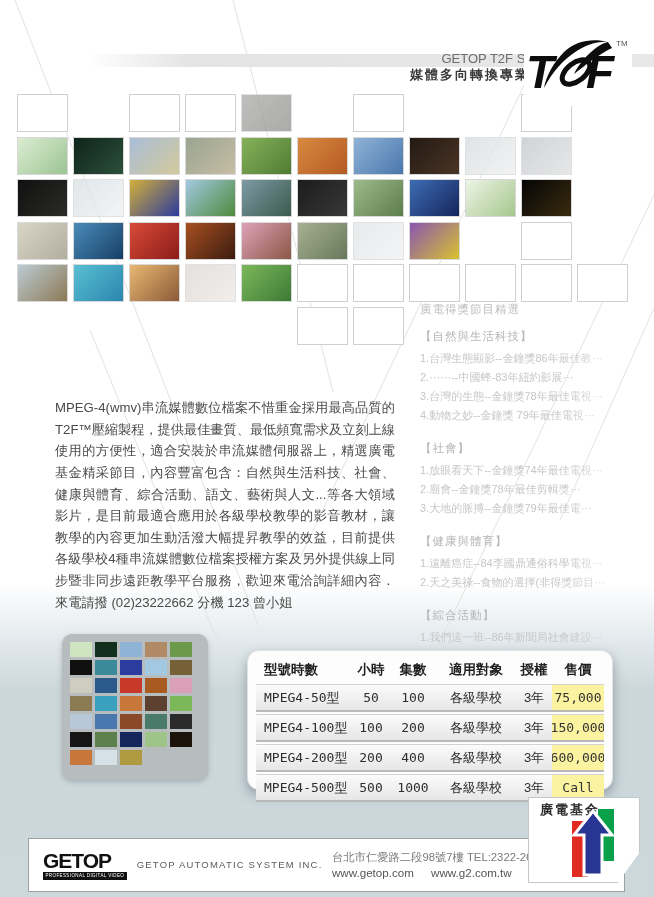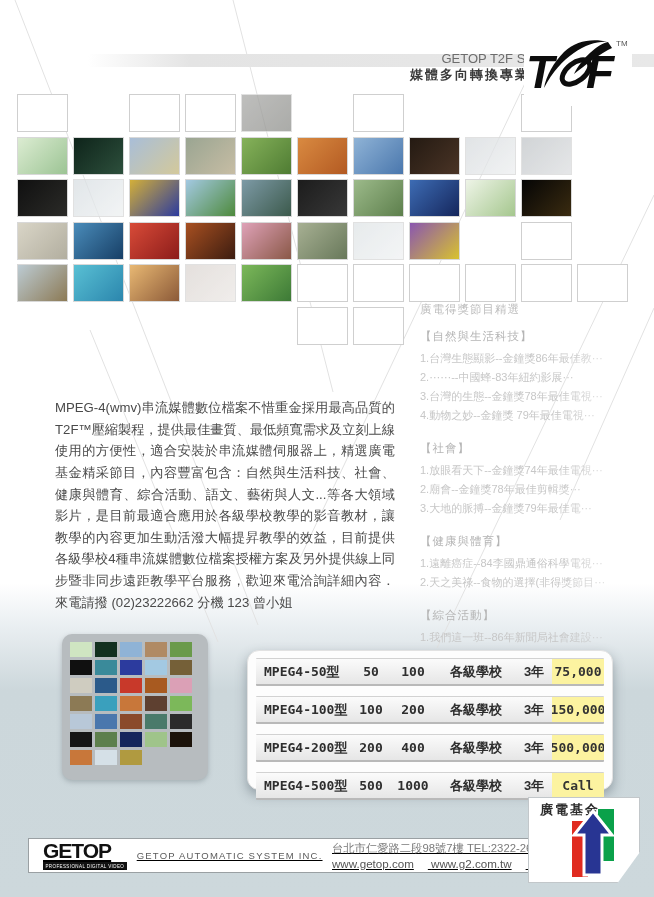--- a/index.html
+++ b/index.html
@@ -44,35 +44,35 @@
     grid-auto-rows:15px;gap:3px;}
   #mini-grid .mcell{width:22px;height:15px;}
   #mini-grid .mnone{visibility:hidden;}
   
   .price-panel{position:absolute;left:247px;top:650px;width:366px;height:140px;background:#fdfdfd;
     border-radius:12px;z-index:5;box-shadow:0 5px 12px rgba(70,85,95,.45);border:1px solid #e2e2e2;
     box-sizing:border-box;padding:7px 8px;}
   .trow{display:flex;align-items:center;height:25px;}
   .thead{height:24px;margin-bottom:2px;}
   .trow.data{background:linear-gradient(180deg,#fbfbfb,#e6e6e6);border-top:1px solid #d2d2d2;
-    border-bottom:2px solid #b9b9b9;margin-bottom:10px;border-radius:1px;font-weight:bold;}
+    border-bottom:2px solid #b9b9b9;margin-bottom:2px;border-radius:1px;}
   .tc{overflow:hidden;white-space:nowrap;}
   .c-model{width:88px;padding-left:8px;font-family:"DejaVu Sans Mono",monospace;font-size:13px;color:#2e2e2e;}
   .c-hours{width:38px;text-align:center;font-family:"DejaVu Sans Mono",monospace;font-size:13px;color:#2e2e2e;}
   .c-eps{width:46px;text-align:center;font-family:"DejaVu Sans Mono",monospace;font-size:13px;color:#2e2e2e;}
   .c-target{width:80px;text-align:center;font-size:13px;color:#2e2e2e;}
   .c-lic{width:36px;text-align:center;font-size:13px;color:#2e2e2e;}
   .c-price{width:60px;flex:1;text-align:center;font-family:"DejaVu Sans Mono",monospace;font-size:13px;
     color:#333;align-self:stretch;display:flex;align-items:center;justify-content:center;}
   .thead .tc{font-weight:bold;font-size:13.5px;color:#1f1f1f;font-family:"Liberation Sans",sans-serif;}
   .trow.data .c-price{background:#fcf3a0;}
   .thead .c-price{background:transparent;}
   
-  .footer{position:absolute;left:28px;top:838px;width:597px;height:35px;background:#fff;
-    border:1px solid #9aa0a3;box-sizing:border-box;z-index:6;display:flex;align-items:center;text-decoration:underline;}
+  .footer{position:absolute;left:28px;top:838px;width:597px;height:54px;background:#fff;
+    border:1px solid #9aa0a3;box-sizing:border-box;z-index:6;display:flex;align-items:center;}
   .glogo{margin-left:14px;width:84px;}
   .glogo .gword{font-size:21px;font-weight:bold;letter-spacing:-1px;color:#111;line-height:20px;}
   .glogo .gbar{background:#111;color:#fff;font-size:4.5px;letter-spacing:.4px;text-align:center;
     padding:1.5px 0;margin-top:1px;}
   .coblock{margin-left:10px;width:188px;}
   .cozh{font-size:14.5px;font-weight:bold;color:#2b2b2b;letter-spacing:1px;line-height:17px;}
   .coen{font-size:9.5px;color:#5a5a5a;letter-spacing:1.2px;line-height:12px;}
   .contact{margin-left:8px;width:292px;}
   .addr{font-size:11.3px;color:#7a7a7a;line-height:15px;white-space:nowrap;}
   .webs{font-size:11.6px;color:#555;line-height:15px;white-space:nowrap;}
@@ -248,20 +248,28 @@
         <div class="mcell" style="background: rgb(28, 19, 10);"></div>
         <div class="mcell" style="background: rgb(200, 119, 58);"></div>
         <div class="mcell" style="background: rgb(213, 224, 231);"></div>
         <div class="mcell" style="background: rgb(176, 154, 64);"></div>
         <div class="mcell mnone"></div>
         <div class="mcell mnone"></div>
       </div>
   </div>
 
   <div class="price-panel">
+    <div class="trow thead">
+      <div class="tc c-model">型號時數</div>
+      <div class="tc c-hours">小時</div>
+      <div class="tc c-eps">集數</div>
+      <div class="tc c-target">適用對象</div>
+      <div class="tc c-lic">授權</div>
+      <div class="tc c-price">售價</div>
+    </div>
     <div class="trow data">
       <div class="tc c-model">MPEG4-50型</div>
       <div class="tc c-hours">50</div>
       <div class="tc c-eps">100</div>
       <div class="tc c-target">各級學校</div>
       <div class="tc c-lic">3年</div>
       <div class="tc c-price">75,000</div>
     </div>
     <div class="trow data">
       <div class="tc c-model">MPEG4-100型</div>
@@ -270,21 +278,21 @@
       <div class="tc c-target">各級學校</div>
       <div class="tc c-lic">3年</div>
       <div class="tc c-price">150,000</div>
     </div>
     <div class="trow data">
       <div class="tc c-model">MPEG4-200型</div>
       <div class="tc c-hours">200</div>
       <div class="tc c-eps">400</div>
       <div class="tc c-target">各級學校</div>
       <div class="tc c-lic">3年</div>
-      <div class="tc c-price">500,000</div>
+      <div class="tc c-price">600,000</div>
     </div>
     <div class="trow data">
       <div class="tc c-model">MPEG4-500型</div>
       <div class="tc c-hours">500</div>
       <div class="tc c-eps">1000</div>
       <div class="tc c-target">各級學校</div>
       <div class="tc c-lic">3年</div>
       <div class="tc c-price">Call</div>
     </div>
   </div>

